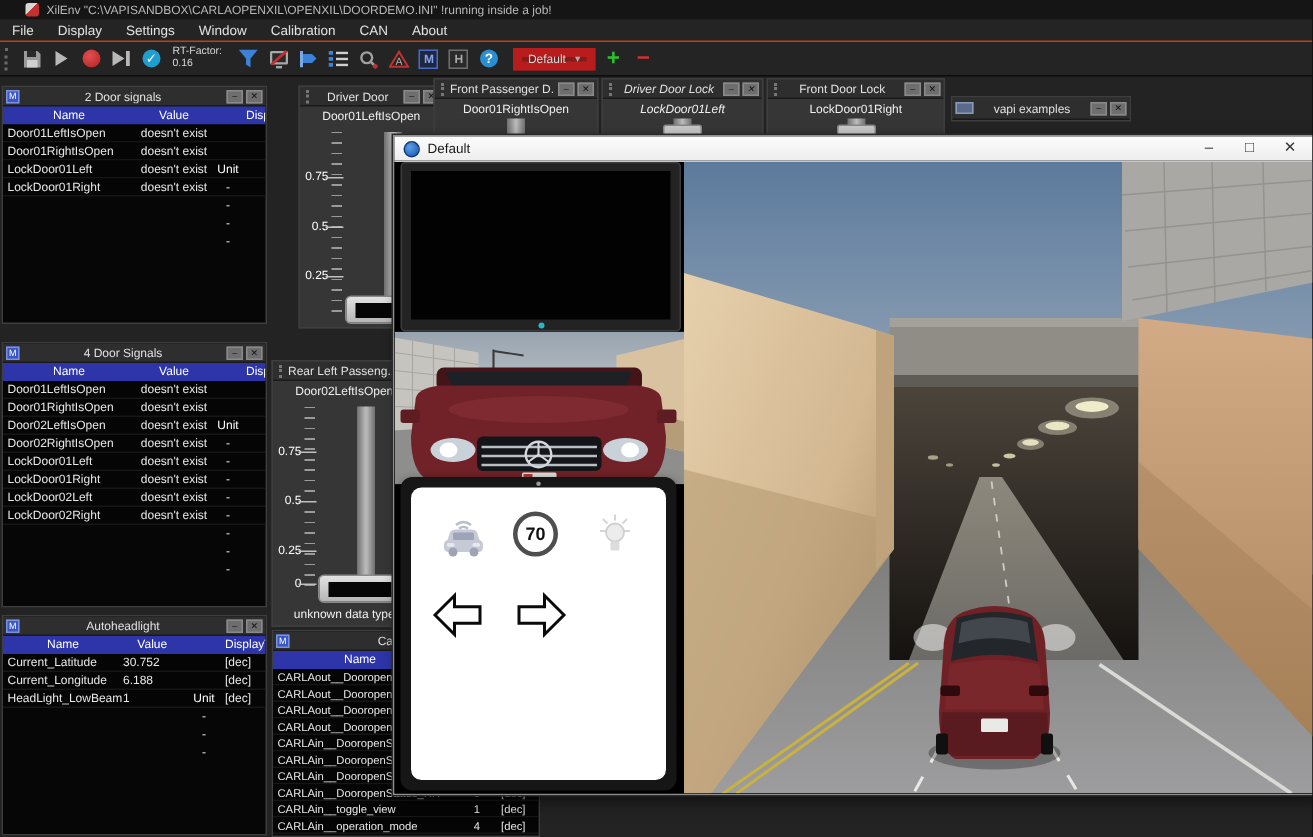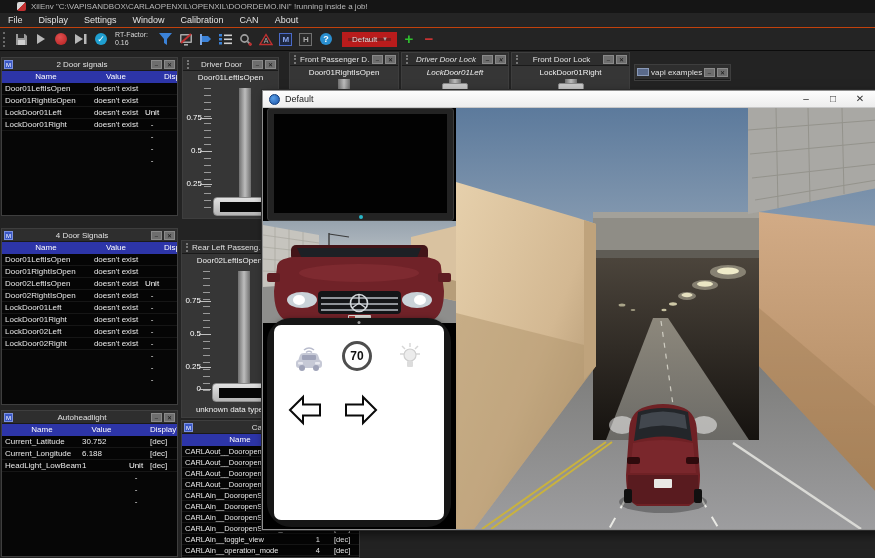--- a/index.html
+++ b/index.html
@@ -77,21 +77,21 @@
   .sof-content{position:relative;width:614px;height:421px;overflow:hidden;background:#000;}
 
   .monitor{position:absolute;left:4px;top:0;width:187px;height:113px;background:#232323;border:1px solid #3c3c3c;border-radius:3px;padding:5px 6px 7px 6px;}
   .monitor .screen{width:100%;height:100%;background:#020202;}
   .mon-dot{position:absolute;left:50%;bottom:1px;transform:translateX(-50%);width:4px;height:4px;border-radius:50%;background:#28b6c8;}
 
   .camview{position:absolute;left:0;top:113px;width:193px;height:102px;overflow:hidden;}
   .scene3d{position:absolute;left:193px;top:0;width:421px;height:421px;overflow:hidden;}
 
   
-  .tablet{position:absolute;left:4px;top:210px;width:184px;height:209px;background:#161616;border-radius:24px;padding:7px;box-shadow:0 2px 6px rgba(0,0,0,.55);}
+  .tablet{position:absolute;left:4px;top:210px;width:184px;height:209px;background:#161616;border-radius:8px;padding:7px;box-shadow:0 2px 6px rgba(0,0,0,.55);}
   .tablet-cam{position:absolute;left:50%;top:2.5px;transform:translateX(-50%);width:3px;height:3px;border-radius:50%;background:#9a9a9a;}
   .tablet-inner{width:100%;height:100%;background:#fff;border-radius:7px;position:relative;overflow:hidden;}
   .t-ico{position:absolute;display:flex;align-items:center;justify-content:center;}
   .speed-sign{width:30px;height:30px;border-radius:50%;border:3.5px solid #4e4e4e;background:#fff;color:#111;font-size:12px;font-weight:bold;display:flex;align-items:center;justify-content:center;}
 </style>
 </head>
 <body>
 
 <div id="desktop">
 
@@ -329,21 +329,21 @@
         <div class="c-disp">[dec]</div>
       </div>
     <div class="trow">
         <div class="c-name">HeadLight_LowBeam</div>
         <div class="c-val">1</div>
         <div class="c-unit">-</div>
         <div class="c-disp">[dec]</div>
       </div>
   </div>
 
-  <div class="panel sliderpanel" style="left:182px;top:57px;width:97px;height:162px;">
+  <div class="panel sliderpanel" style="left:199px;top:57px;width:97px;height:162px;">
     <div class="ptitle">
       <div class="grip-ico"></div>
       <div class="ttl">Driver Door</div>
       <div class="wbtn">–</div>
       <div class="wbtn">✕</div>
     </div>
     <div class="sig-label">Door01LeftIsOpen</div>
     <div class="slider-area">
       <div class="ruler"></div>
       <span class="tick-label" style="top:30px;">0.75</span>
@@ -388,21 +388,21 @@
       <div class="grip-ico"></div>
       <div class="ttl">Front Door Lock</div>
       <div class="wbtn">–</div>
       <div class="wbtn">✕</div>
     </div>
     <div class="sig-label">LockDoor01Right</div>
     <div class="groove-sliver"></div>
     <div class="mini-handle"></div>
   </div>
 
-  <div class="panel" style="left:634px;top:64px;width:97px;height:17px;background:#2a2a2a;">
+  <div class="panel" style="left:634px;top:64px;width:120px;height:17px;background:#2a2a2a;">
     <div class="ptitle" style="height:15px;">
       <div style="width:12px;height:8px;background:#5a6a8a;border:1px solid #8a9ab8;flex:0 0 auto;"></div>
       <div class="ttl">vapi examples</div>
       <div class="wbtn">–</div>
       <div class="wbtn">✕</div>
     </div>
   </div>
 
   <div class="panel sliderpanel" style="left:181px;top:240px;width:97px;height:178px;">
     <div class="ptitle">

